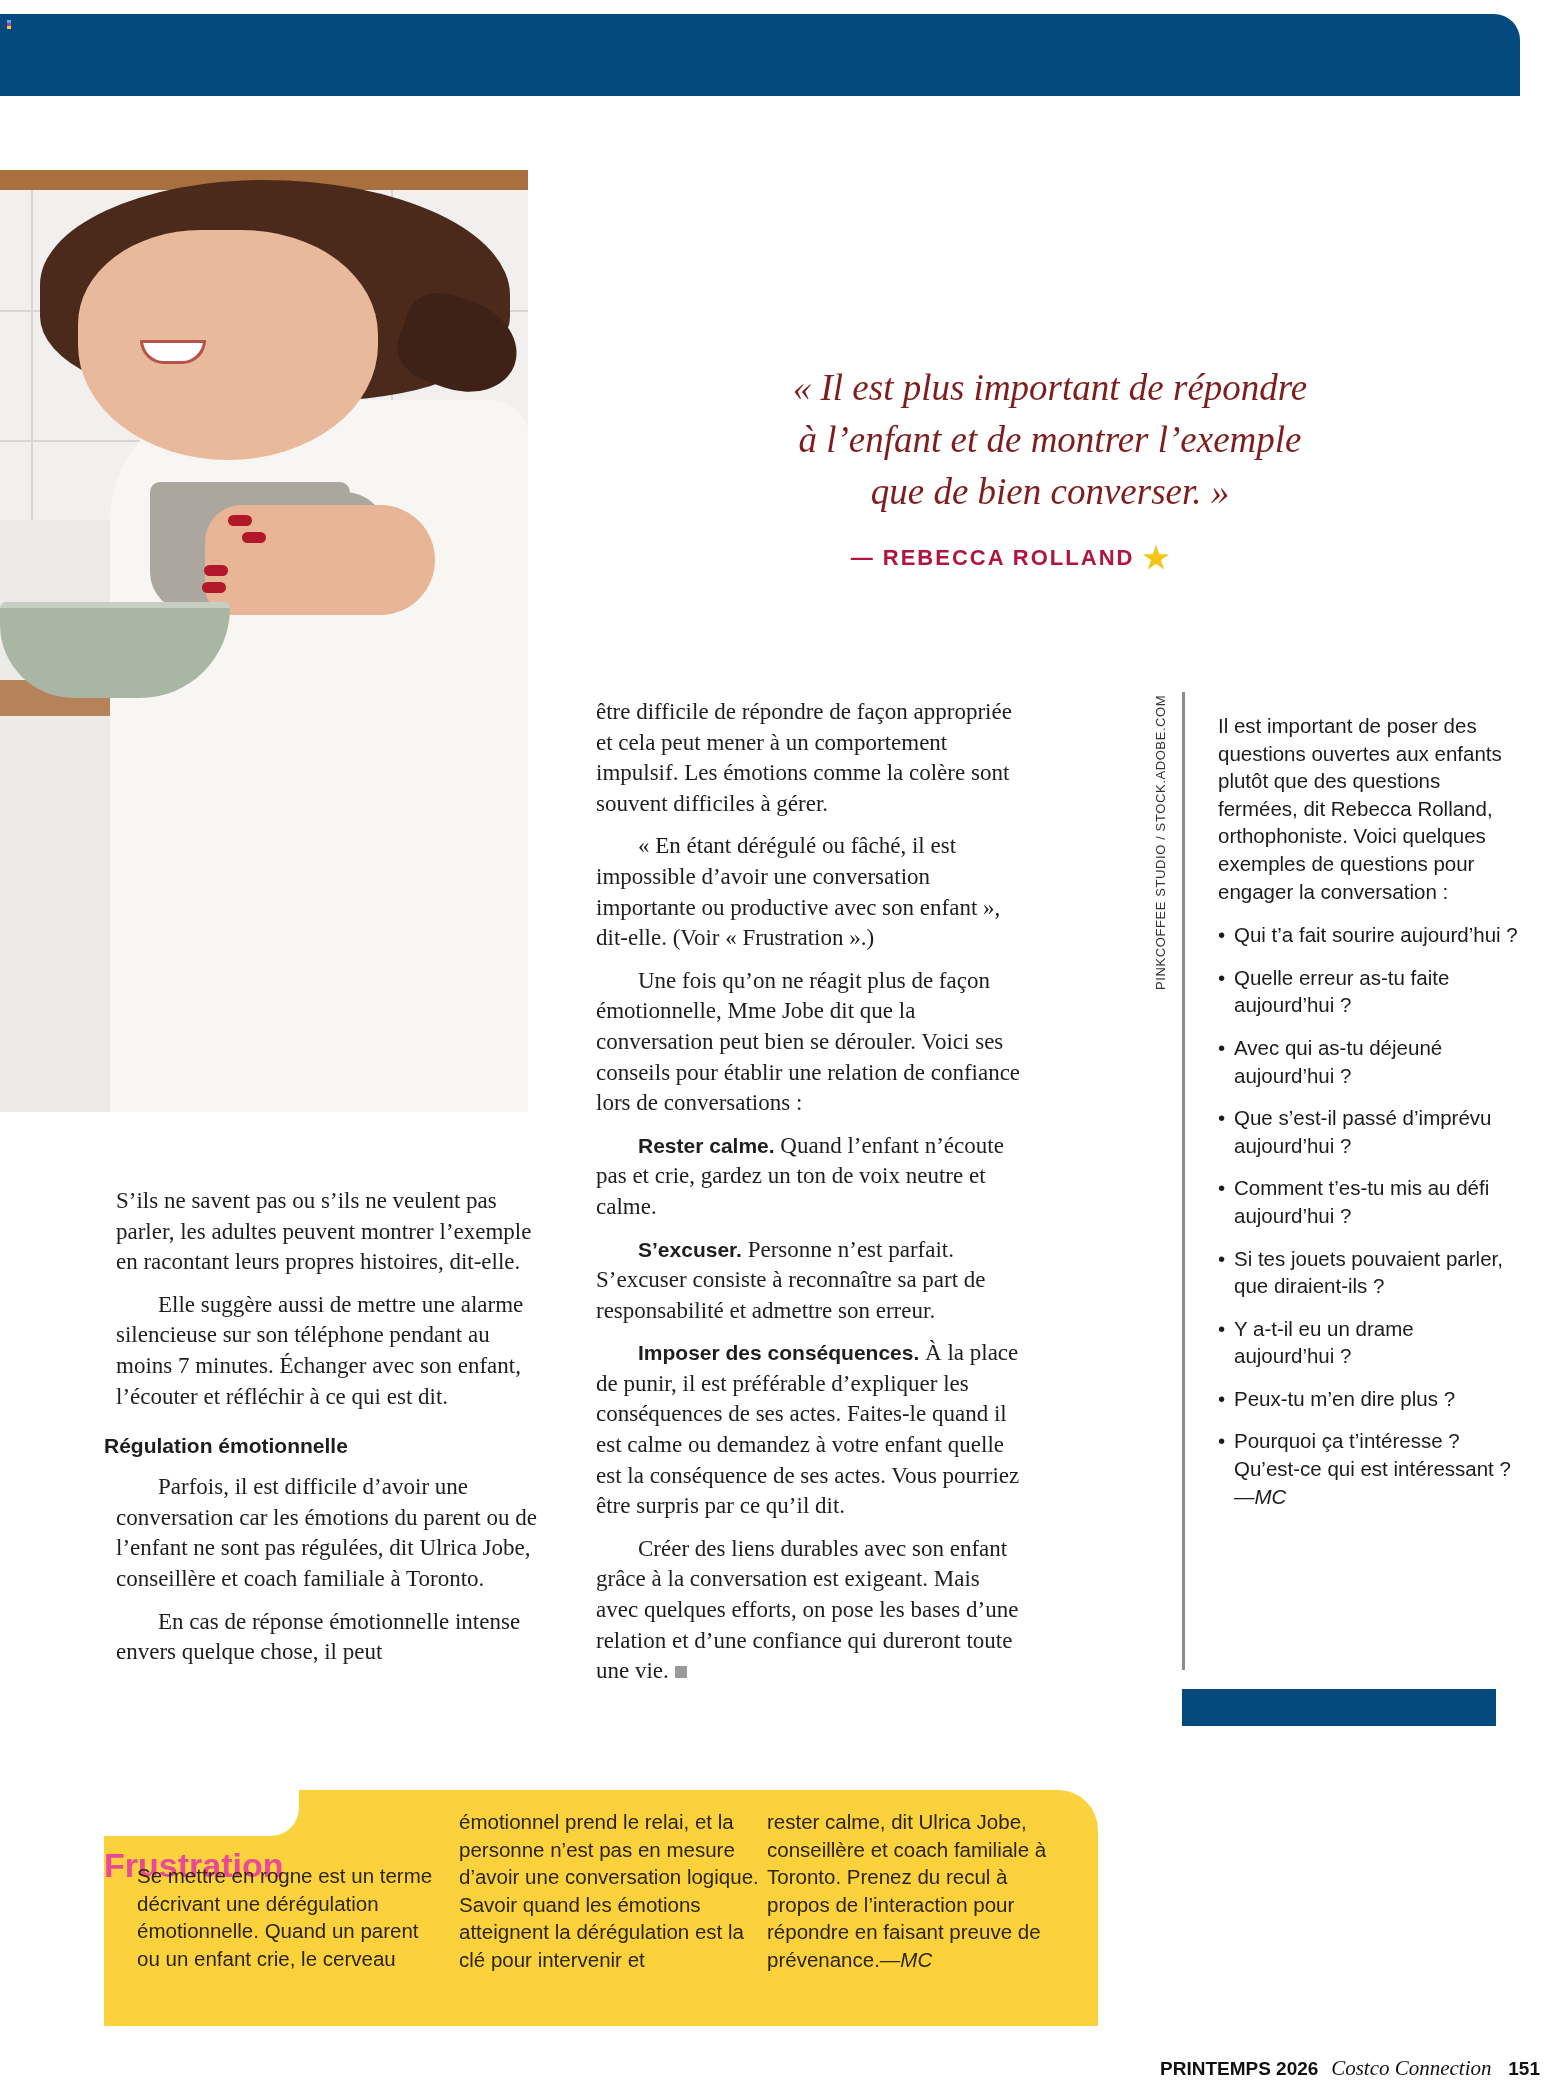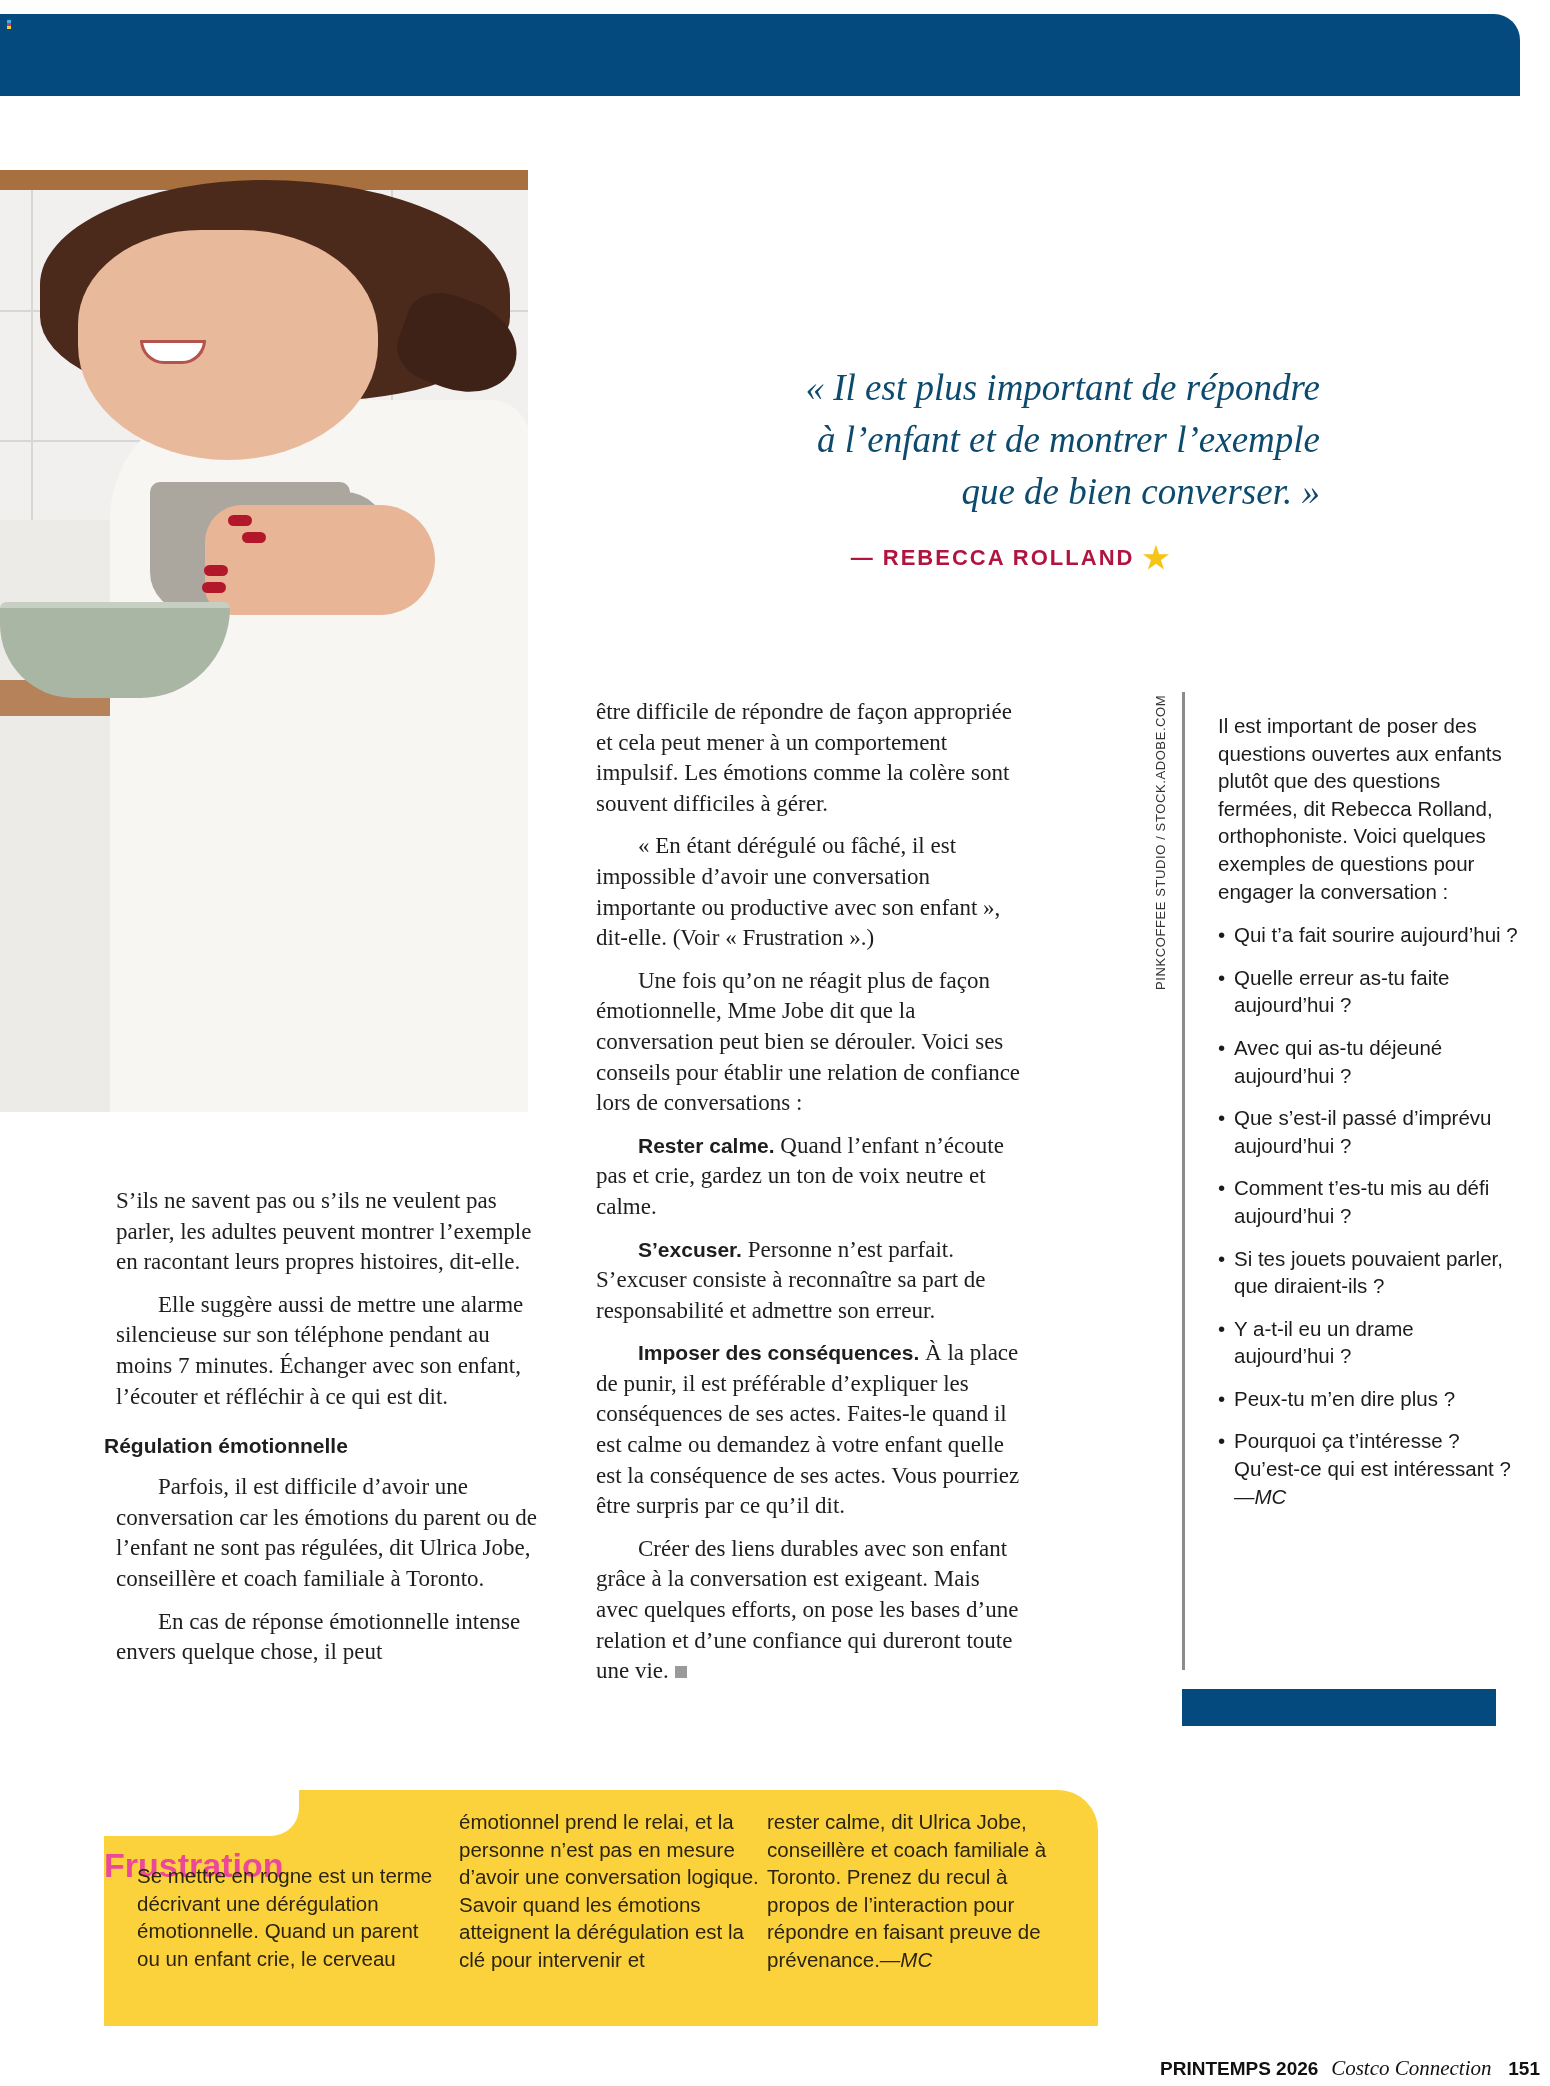--- a/index.html
+++ b/index.html
@@ -65,23 +65,23 @@
   }
   .photo .nail { position:absolute; width:24px; height:11px; background:#b3172a; border-radius:6px; }
   .photo .bowl {
     position:absolute; left:0; top:438px; width:230px; height:90px;
     background:#a9b6a4; border-radius: 0 0 110px 90px;
   }
   .photo .bowl-rim { position:absolute; left:0; top:432px; width:230px; height:12px; background:#c7cfc2; border-radius:6px; }
 
   
   .pullquote {
-    position: absolute; left: 700px; top: 362px; width: 620px; text-align: right;
+    position: absolute; left: 740px; top: 362px; width: 620px; text-align: center;
     font-family: "Liberation Serif", serif; font-style: italic;
-    font-size: 37px; line-height: 52px; color: #0c4a6e;
+    font-size: 37px; line-height: 52px; color: #7f1d1d;
   }
   .attribution {
     position: absolute; left: 700px; top: 540px; width: 620px; text-align: center;
     font-family: "Liberation Sans", sans-serif; font-weight: bold;
     font-size: 22px; letter-spacing: 2px; color: #b0143f;
   }
   .attribution .star { color: #f5c518; font-size: 30px; vertical-align: -3px; margin-left: 8px; letter-spacing: 0; }
 
   
   .col {

